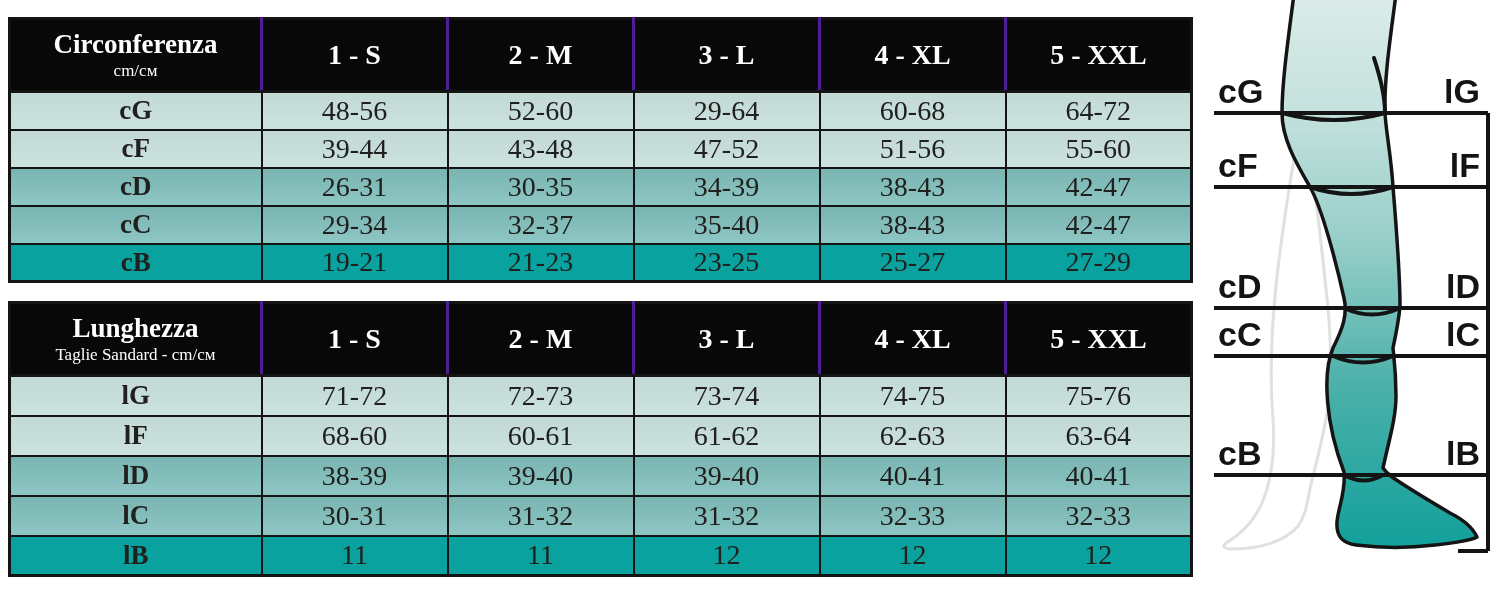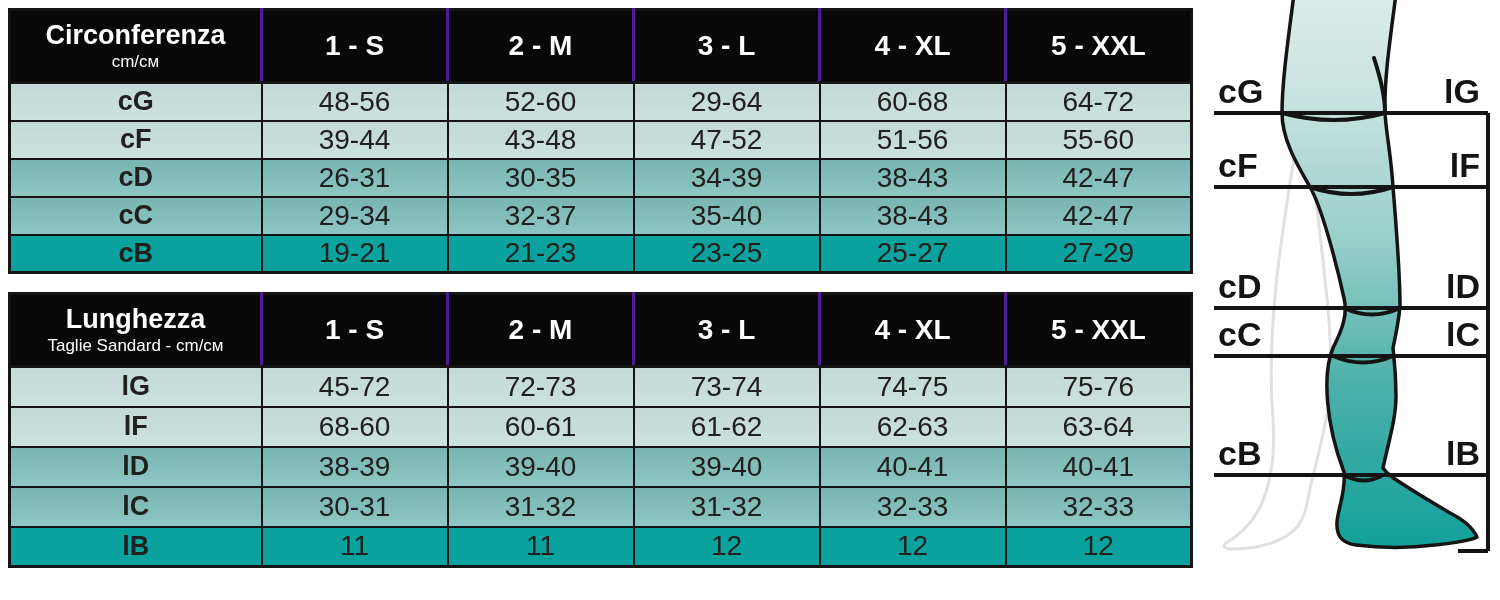--- a/index.html
+++ b/index.html
@@ -2,21 +2,21 @@
 <html><head>
 <meta charset="utf-8">
 <style>
   html,body{margin:0;padding:0;background:#ffffff;}
   .page{
     position:relative;width:1500px;height:600px;background:#fff;overflow:hidden;
     font-family:"Liberation Sans",sans-serif;
     --header-bg:#080808;--header-text:#ffffff;--row-light:#c8e0dd;--row-medium:#81c0bd;
     --row-dark:#0aa29e;--cell-text:#20201e;--border:#141414;
   }
-  .tables{position:absolute;left:8px;top:8px;}
+  .tables{position:absolute;left:8px;top:17px;font-family:Liberation Serif, serif;}
   table.size-table{
     border-collapse:collapse;table-layout:fixed;width:1182px;
     border:3px solid var(--border);
   }
   table.size-table.t1{margin-bottom:18px;}
   .size-table th,.size-table td{
     border:2px solid var(--border);text-align:center;vertical-align:middle;
     color:var(--cell-text);padding:0;
   }
   .size-table thead th{
@@ -128,21 +128,21 @@
           <th>1 - S</th>
           <th>2 - M</th>
           <th>3 - L</th>
           <th>4 - XL</th>
           <th>5 - XXL</th>
         </tr>
       </thead>
       <tbody>
         <tr class="r-light">
           <th>lG</th>
-          <td>45-72</td>
+          <td>71-72</td>
           <td>72-73</td>
           <td>73-74</td>
           <td>74-75</td>
           <td>75-76</td>
         </tr>
         <tr class="r-light">
           <th>lF</th>
           <td>68-60</td>
           <td>60-61</td>
           <td>61-62</td>

